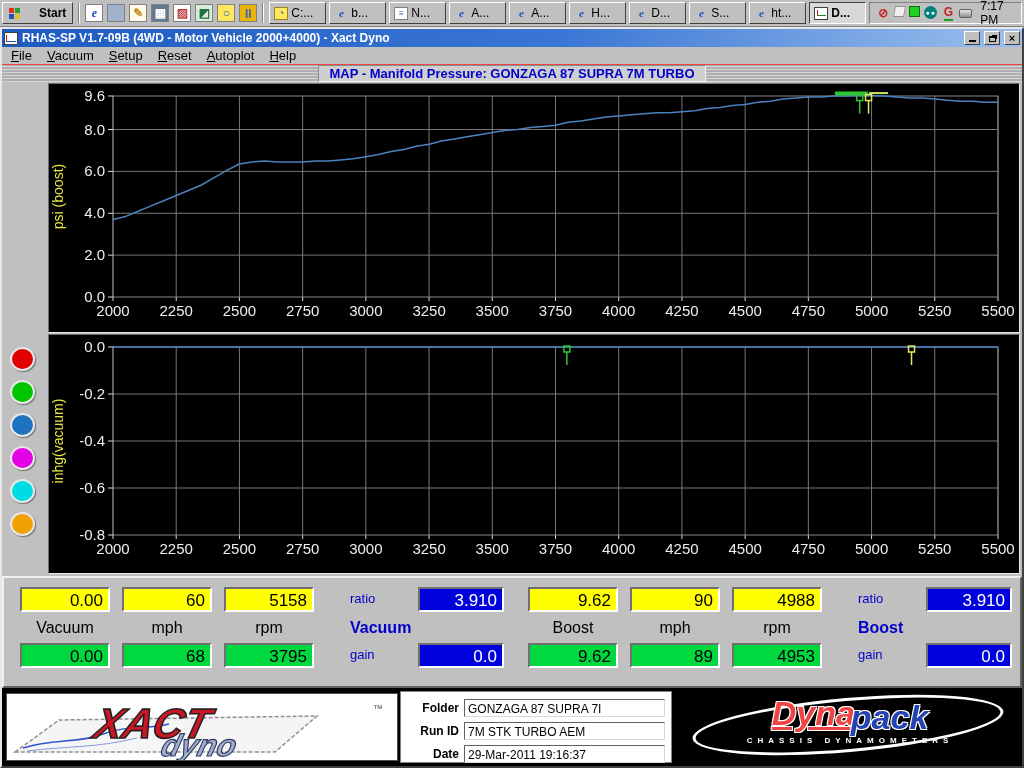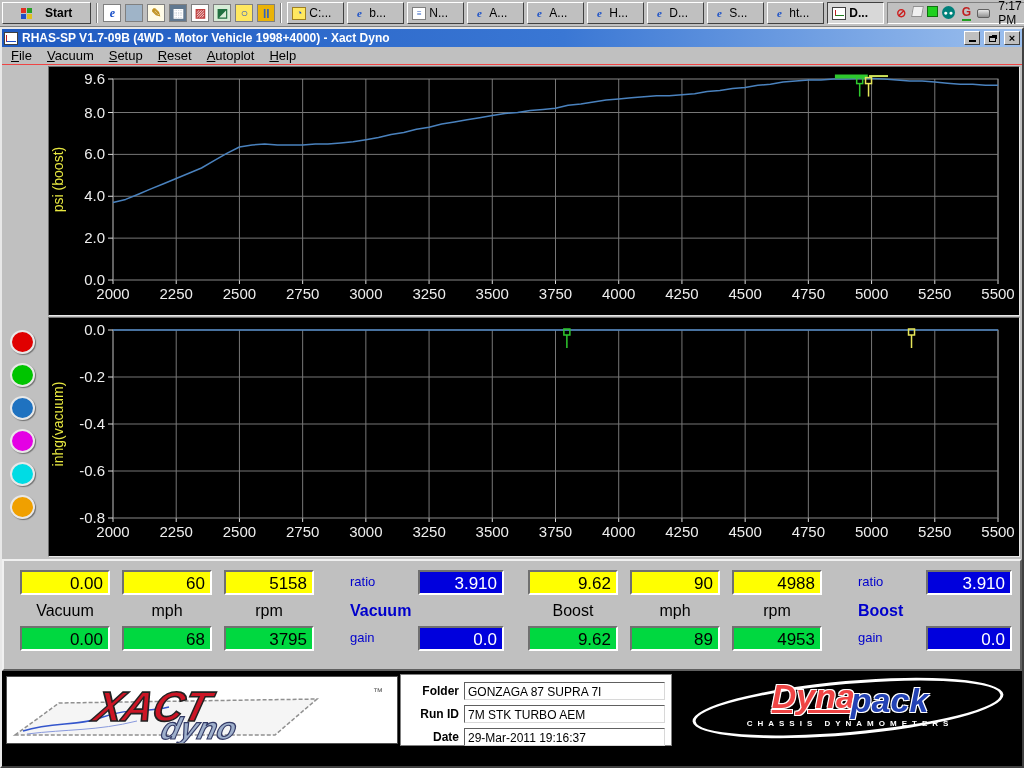--- a/index.html
+++ b/index.html
@@ -4,21 +4,21 @@
 <style>
   * { box-sizing: border-box; margin: 0; padding: 0; }
   html,body { width:1024px; height:768px; overflow:hidden; }
   body { font-family:"Liberation Sans", sans-serif; background:#c0c0c0; position:relative; }
 
   
   #taskbar { position:absolute; top:0; left:0; width:1024px; height:27px;
     background:#c0c0c0; border-bottom:1px solid #808080; display:flex; align-items:center; padding:2px 2px; gap:3px; }
   .raised { border-top:1px solid #fff; border-left:1px solid #fff; border-right:1px solid #404040; border-bottom:1px solid #404040; background:#c0c0c0; }
   .sunken { border-top:1px solid #808080; border-left:1px solid #808080; border-right:1px solid #fff; border-bottom:1px solid #fff; }
-  #start-btn { display:flex; align-items:center; gap:12px; height:22px; padding:0 18px; font-weight:bold; font-size:12px; cursor:default; }
+  #start-btn { display:flex; align-items:center; gap:18px; height:22px; padding:0 6px; font-weight:bold; font-size:12px; cursor:default; }
   .winflag { width:12px; height:11px; display:grid; grid-template-columns:5px 5px; grid-template-rows:5px 5px; gap:1px; }
   .winflag i:nth-child(1){background:#e03024;} .winflag i:nth-child(2){background:#27a027;}
   .winflag i:nth-child(3){background:#2050c8;} .winflag i:nth-child(4){background:#e0c020;}
   .tb-sep { width:2px; height:20px; border-left:1px solid #808080; border-right:1px solid #fff; margin:0 2px; }
   #quicklaunch { display:flex; gap:4px; align-items:center; }
   .ql { width:18px; height:18px; display:flex; align-items:center; justify-content:center; font-size:12px; font-weight:bold; cursor:default; }
   .ql i { font-style:normal; }
   #taskbtns { display:flex; gap:3px; flex:1; align-items:center; }
   .task-btn { height:22px; width:57px; display:flex; align-items:center; gap:3px; padding:0 4px; font-size:12px; cursor:default; overflow:hidden; white-space:nowrap; }
   .task-btn.active { border-top:1px solid #404040; border-left:1px solid #404040; border-right:1px solid #fff; border-bottom:1px solid #fff; background:#d8d8d8; font-weight:bold; }
@@ -198,35 +198,38 @@
     <span id="clock">7:17 PM</span>
   </div>
 </div>
 
 <div id="appwin">
 
   <div id="titlebar">
     <span id="title-icon">
         <b></b>
       </span>
-    <span id="title-text">RHAS-SP V1.7-09B  (4WD - Motor Vehicle 1998+4000) - Xact Dyno</span>
+    <span id="title-text">RHAS-SP V1.7-09B  (4WD - Motor Vehicle 2000+4000) - Xact Dyno</span>
     <button class="wbtn raised"><span class="glyph-min"></span></button>
     <button class="wbtn raised"><span class="glyph-res"></span></button>
     <button class="wbtn raised"><span class="glyph-x">×</span></button>
   </div>
 
   <div id="menubar">
       <span class="menu-item">File</span>
       <span class="menu-item">Vacuum</span>
       <span class="menu-item">Setup</span>
       <span class="menu-item">Reset</span>
       <span class="menu-item">Autoplot</span>
       <span class="menu-item">Help</span>
     </div>
 
+  <div id="charttitle">
+    <span id="charttitle-box">MAP - Manifold Pressure: GONZAGA 87 SUPRA 7M TURBO</span>
+  </div>
 
   <div id="chart-row-top" class="chart-row">
     <div id="blackbox-top" class="blackbox">
       <svg id="chart-top" class="chart" width="970" height="249">
           <line x1="64" y1="12" x2="64" y2="213" stroke="#777" stroke-width="1"></line>
           <line x1="64" y1="213" x2="64" y2="217" stroke="#ddd" stroke-width="1"></line>
           <text x="64" y="232" fill="#eee" font-size="15" text-anchor="middle" font-family="&quot;Liberation Sans&quot;,sans-serif">2000</text>
           <line x1="127.21428571428571" y1="12" x2="127.21428571428571" y2="213" stroke="#777" stroke-width="1"></line>
           <line x1="127.21428571428571" y1="213" x2="127.21428571428571" y2="217" stroke="#ddd" stroke-width="1"></line>
           <text x="127.21428571428571" y="232" fill="#eee" font-size="15" text-anchor="middle" font-family="&quot;Liberation Sans&quot;,sans-serif">2250</text>

